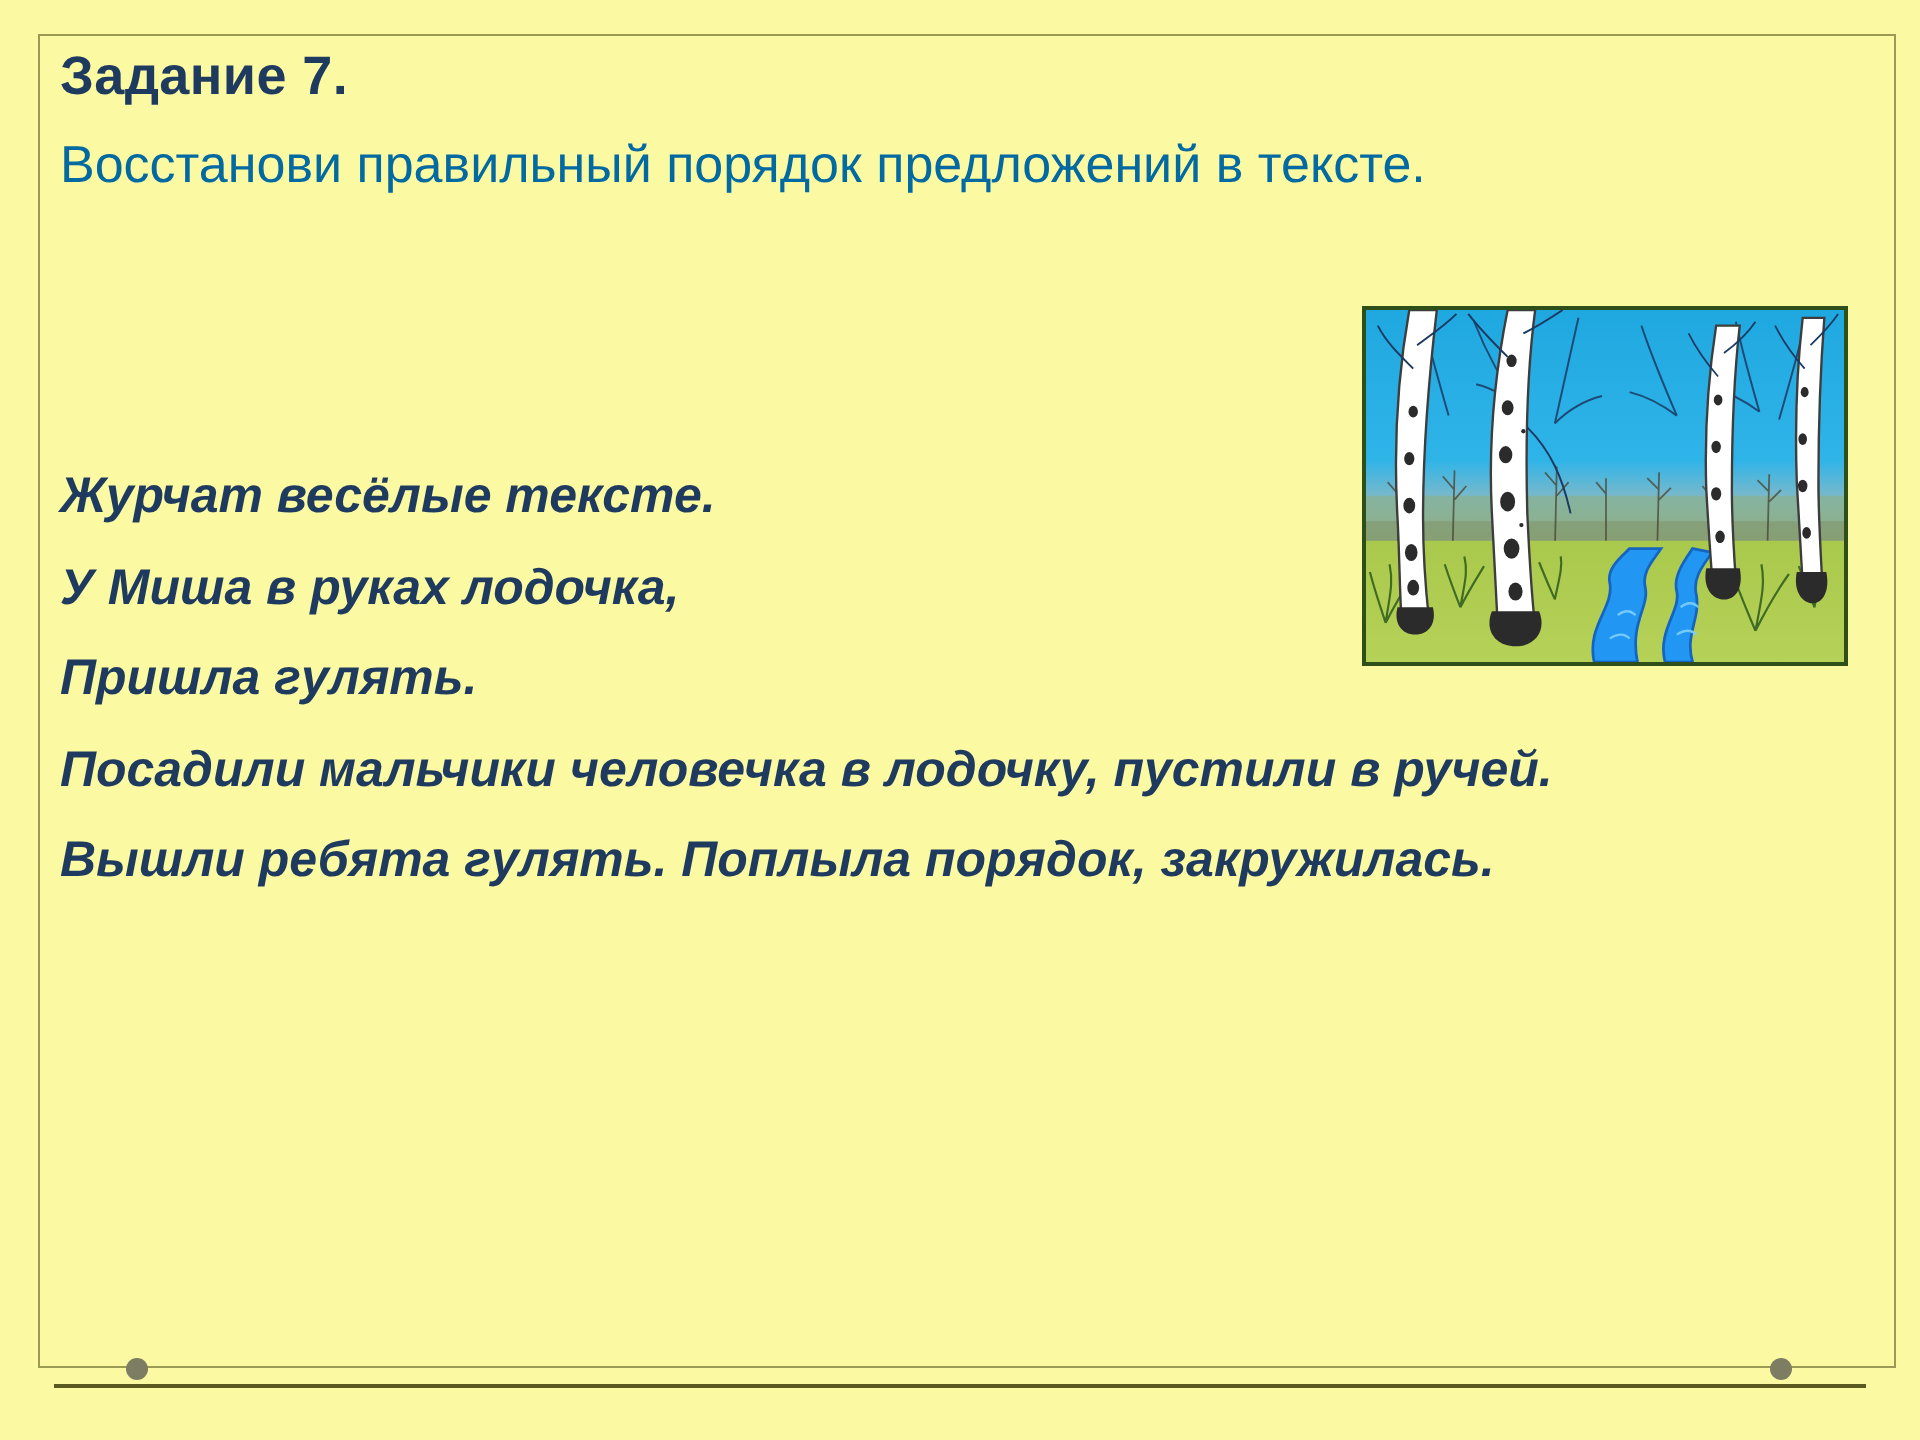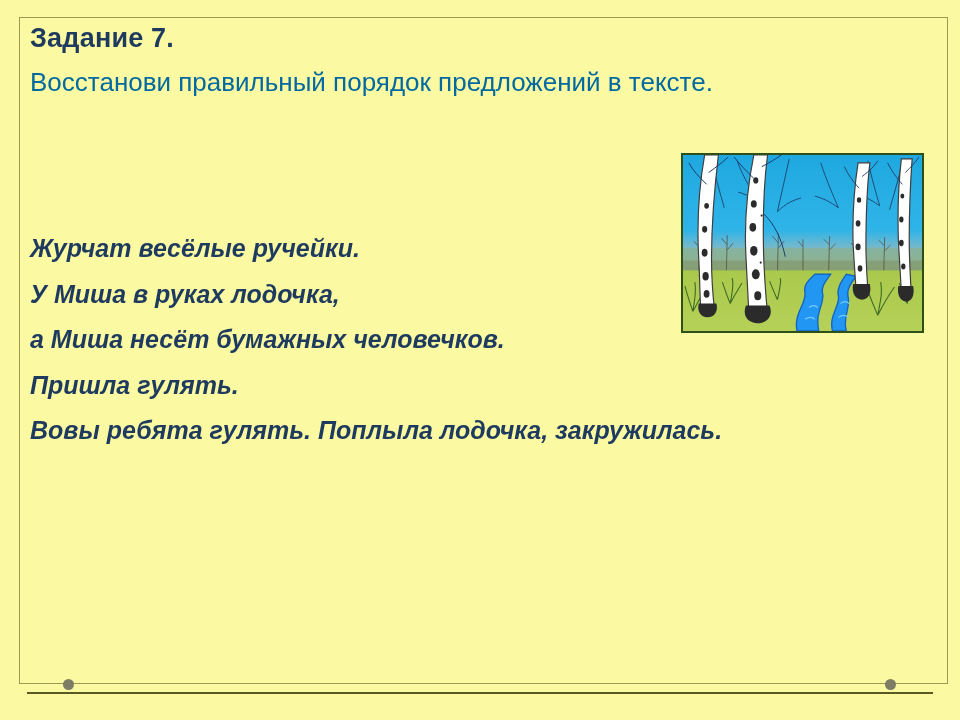--- a/index.html
+++ b/index.html
@@ -121,25 +121,25 @@
 <div id="slide">
 
   <div id="content-frame"></div>
 
   <div class="text-col">
     <div id="task-title">Задание 7.</div>
     <div id="task-prompt">Восстанови правильный порядок предложений в тексте.</div>
   </div>
 
   <div id="sentences">
-    <div class="sentence narrow">Журчат весёлые ручейки.</div>
+    <div class="sentence narrow">Журчат весёлые тексте.</div>
     <div class="sentence narrow">У Миша в руках лодочка,</div>
-    <div class="sentence narrow">а Миша несёт бумажных человечков.</div>
     <div class="sentence narrow">Пришла гулять.</div>
-    <div class="sentence wide">Вовы ребята гулять. Поплыла лодочка, закружилась.</div>
+    <div class="sentence wide">Посадили мальчики человечка в лодочку, пустили в ручей.</div>
+    <div class="sentence wide">Вышли ребята гулять. Поплыла порядок, закружилась.</div>
   </div>
 
   <div id="illustration">
     <svg viewBox="0 0 243 180" preserveAspectRatio="none">
       <defs>
         <linearGradient id="skyGrad" x1="0" y1="0" x2="0" y2="1">
           <stop offset="0%" stop-color="#1fa8e0"></stop>
           <stop offset="62%" stop-color="#2fb4e8"></stop>
           <stop offset="78%" stop-color="#7fb9c8"></stop>
           <stop offset="100%" stop-color="#9aad86"></stop>

